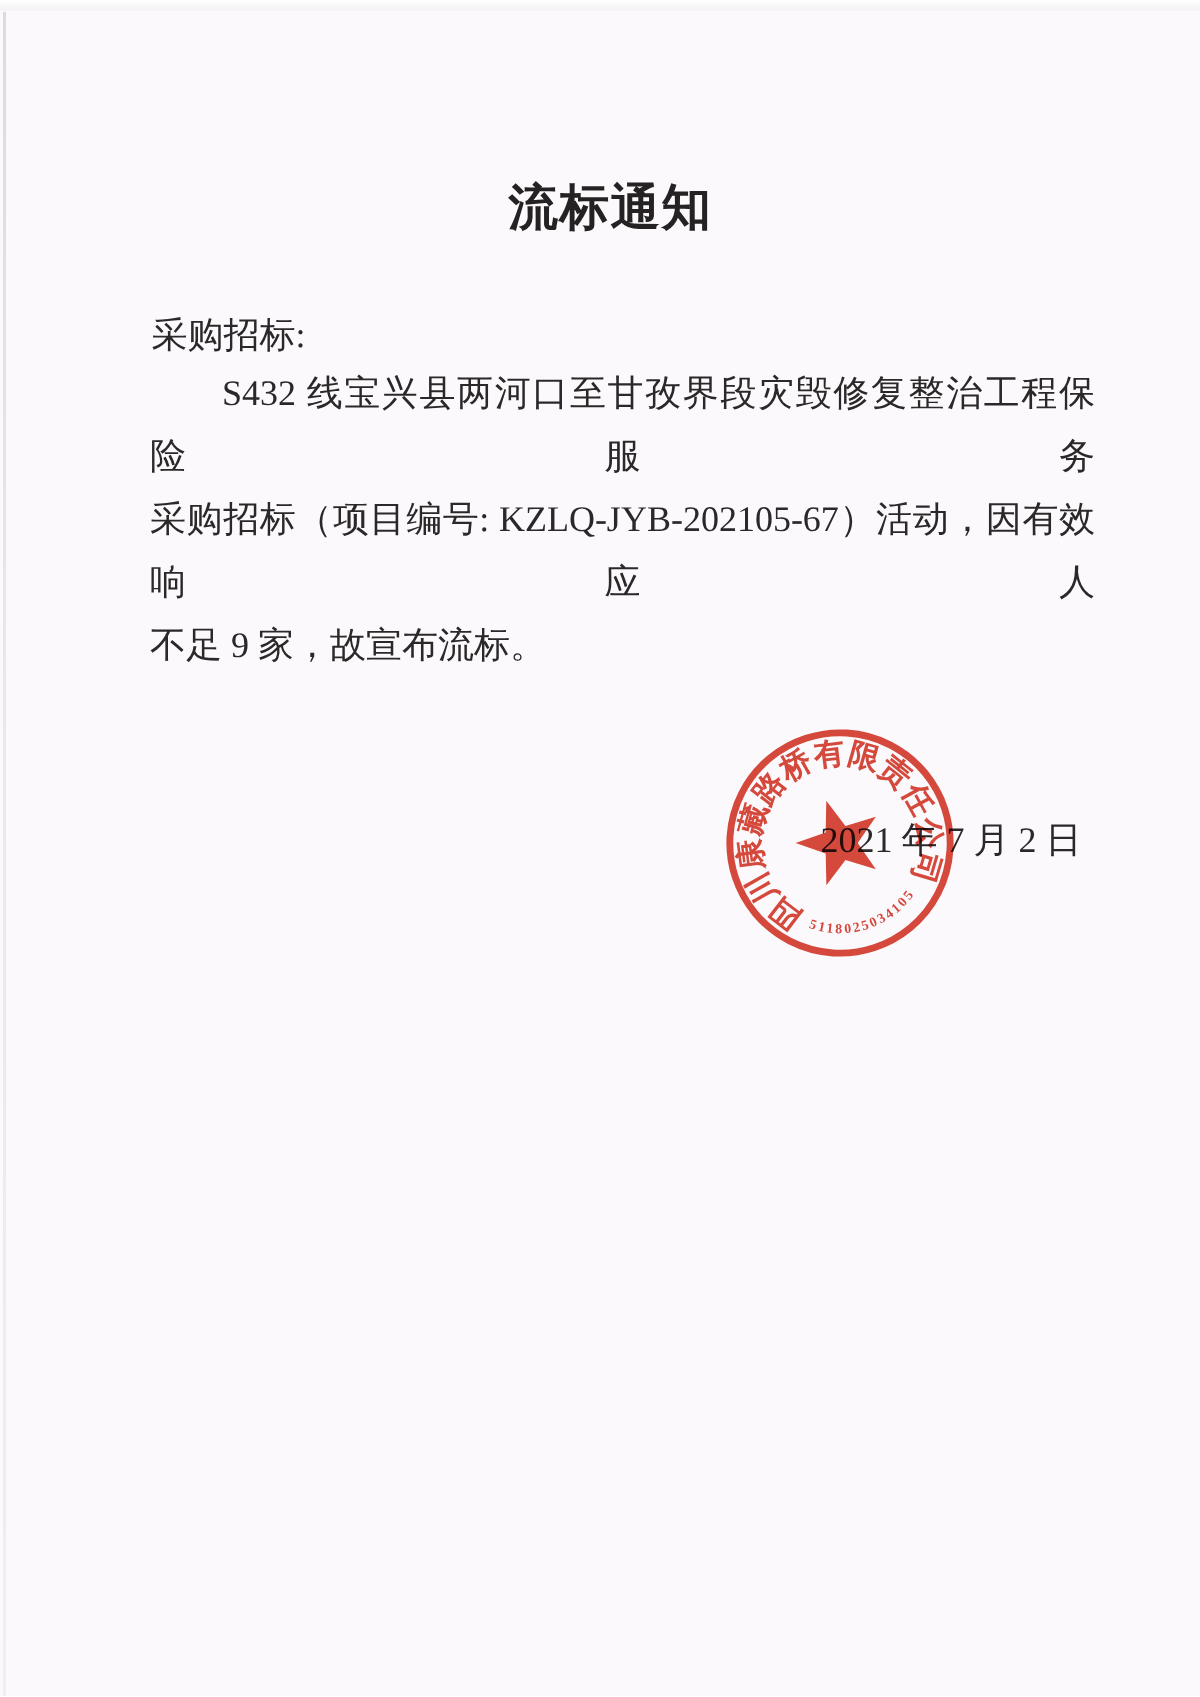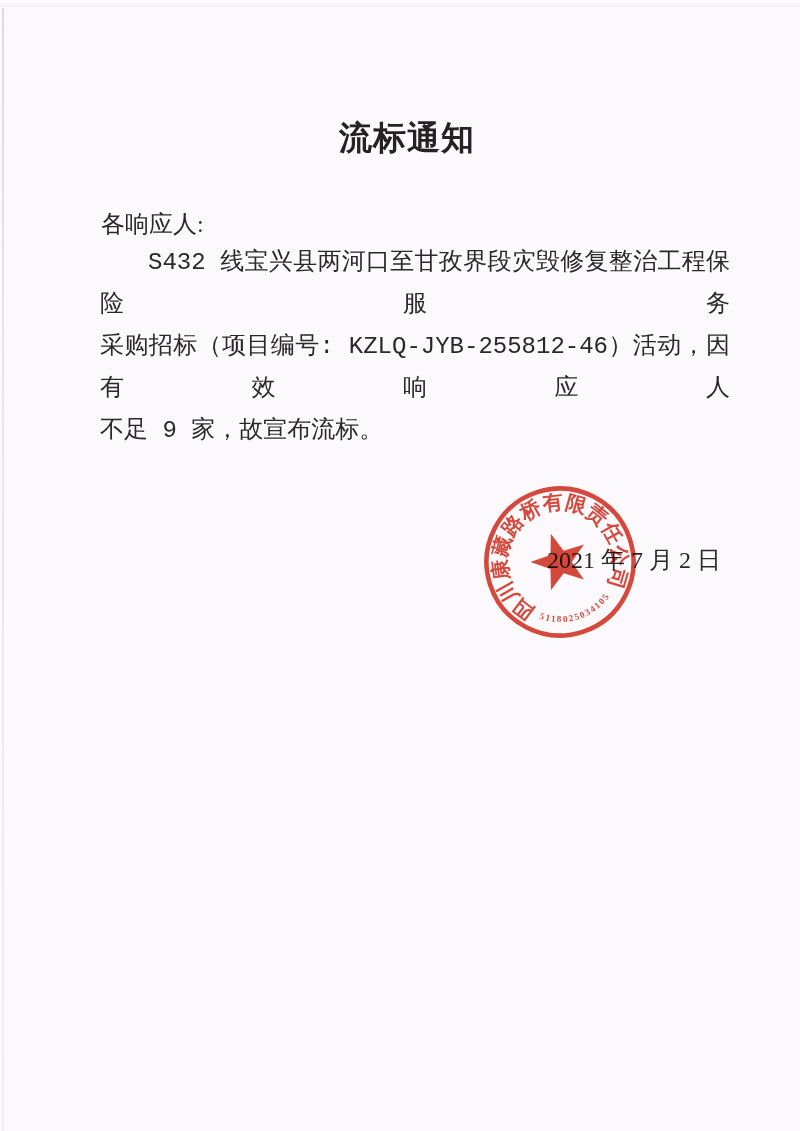--- a/index.html
+++ b/index.html
@@ -52,21 +52,20 @@
     left: 101px;
     font-size: 24px;
     line-height: 34px;
     color: #2c282a;
   }
   .body-block {
     position: absolute;
     top: 242px;
     left: 100px;
     width: 630px;
-    font-family: Liberation Mono, monospace;
   }
   .body-line {
     font-size: 24px;
     line-height: 42px;
     white-space: nowrap;
     color: #2c282a;
   }
   .body-line.justify {
     white-space: normal;
     text-align: justify;
@@ -109,25 +108,25 @@
     font-weight: bold;
   }
 </style>
 </head>
 <body>
 
 <div class="page">
 
   <div class="doc-title">流标通知</div>
 
-  <div class="greeting">各响应人:</div>
+  <div class="greeting">采购招标:</div>
 
   <div class="body-block">
     <div class="body-line justify indent">S432 线宝兴县两河口至甘孜界段灾毁修复整治工程保险服务</div>
-    <div class="body-line justify">采购招标（项目编号: KZLQ-JYB-255812-46）活动，因有效响应人</div>
+    <div class="body-line justify">采购招标（项目编号: KZLQ-JYB-202105-67）活动，因有效响应人</div>
     <div class="body-line">不足 9 家，故宣布流标。</div>
   </div>
 
 
   <div class="date">2021 年 7 月 2 日</div>
 
   <svg class="seal" viewBox="0 0 200 200" aria-hidden="true">
     <g transform="rotate(-18 100 100)">
       <circle cx="100" cy="100" r="72" fill="none" stroke-width="4.5" stroke="#d63a2c"></circle>
       <path d="M100 71 L106.8 90.6 L127.6 91 L111 103.6 L117 123.5 L100 111.6 L83 123.5 L89 103.6 L72.4 91 L93.2 90.6 Z" fill="#d63a2c"></path>

